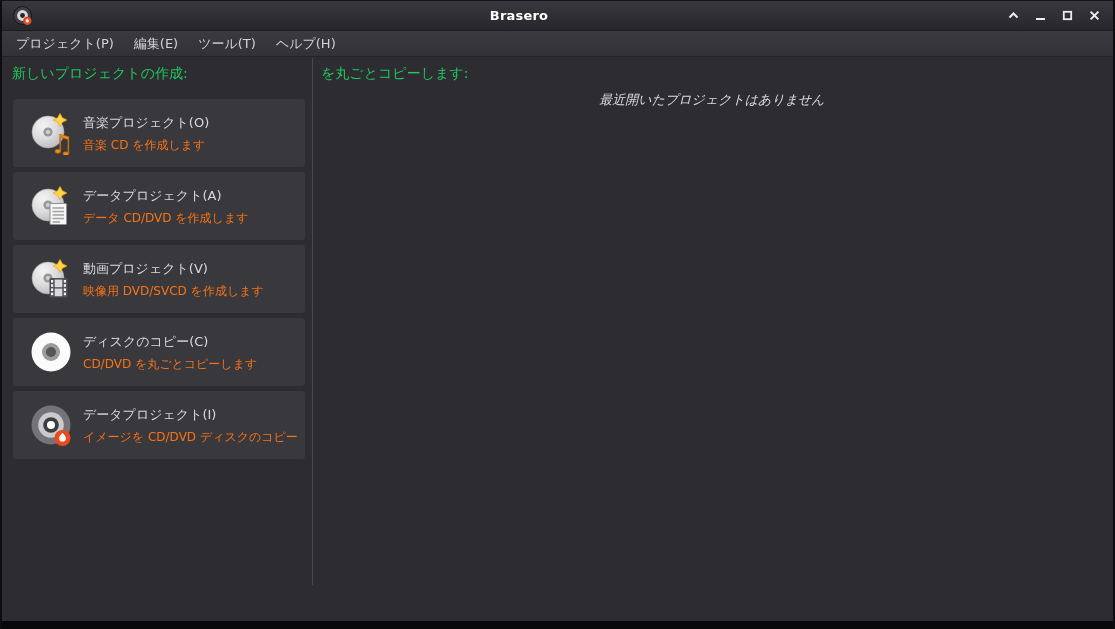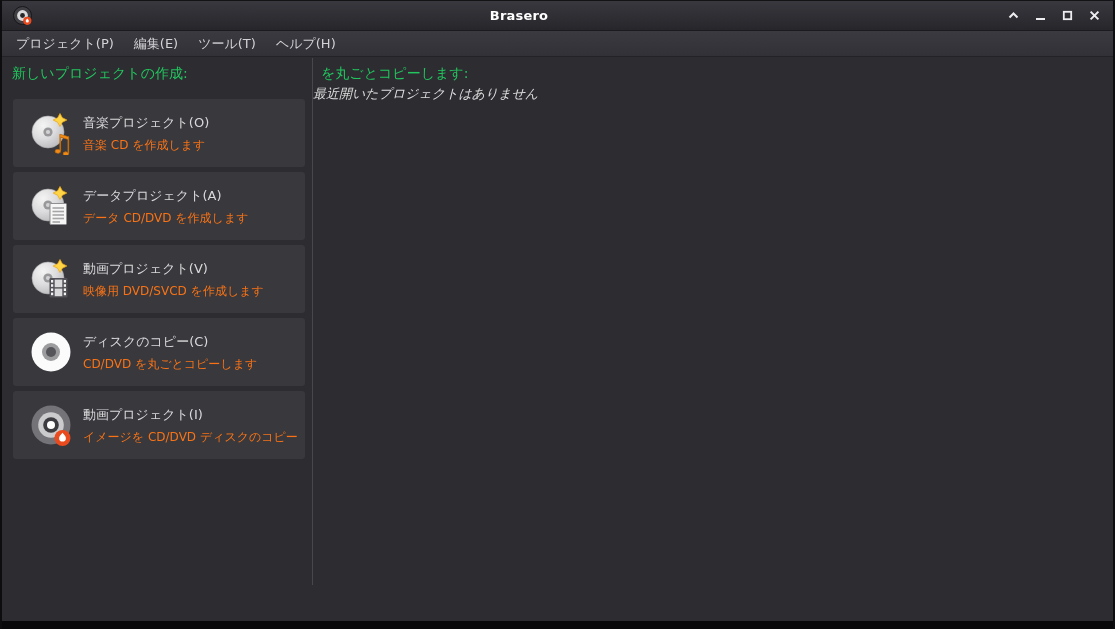--- a/index.html
+++ b/index.html
@@ -35,21 +35,21 @@
   .project-btn {
     width:292px; height:68px; margin:0 0 5px 9px;
     background:#38383d; border-radius:3px;
     display:flex; align-items:center; cursor:pointer;
   }
   .project-icon { width:44px; height:44px; margin-left:16px; flex:0 0 auto; }
   .project-text { margin-left:10px; display:flex; flex-direction:column; }
   .project-title { font-size:13px; color:#dadadc; line-height:18px; }
   .project-sub { font-size:12px; color:#f97316; margin-top:6px; line-height:14px; }
   .right-panel { position:absolute; left:309px; right:0; top:0; bottom:0; }
-  .empty-message { margin-top:2px; font-style:italic; font-size:13px; color:#dededf; }
+  .empty-message { margin-top:8px; text-align:center; font-style:italic; font-size:13px; color:#dededf; }
   .bottom-strip { position:absolute; left:0; right:0; bottom:0; height:8px; background:#09090b; }
 </style>
 </head>
 <body>
 
 <svg width="0" height="0" style="position:absolute">
   <defs>
     <radialGradient id="discGrad" cx="35%" cy="30%" r="75%">
       <stop offset="0%" stop-color="#f4f4f4"></stop>
       <stop offset="55%" stop-color="#dcdcde"></stop>
@@ -195,21 +195,21 @@
             <svg width="44" height="44" viewBox="0 0 44 44">
               <circle cx="22" cy="22" r="19.5" fill="#747478"></circle>
               <circle cx="22" cy="22" r="12.8" fill="#cbcbcd"></circle>
               <circle cx="22" cy="22" r="7.8" fill="#3b3b40"></circle>
               <circle cx="22" cy="22" r="4" fill="#ffffff"></circle>
               <circle cx="33.5" cy="35" r="8" fill="#e94a1e"></circle>
               <path d="M33.5 29.8 c1.7 2 3.4 3.3 3.4 5.4 a3.4 3.4 0 1 1 -6.8 0 c0 -2.1 1.7 -3.4 3.4 -5.4 z" fill="#ffffff"></path>
             </svg>
           </span>
           <span class="project-text">
-            <span class="project-title">動画プロジェクト(I)</span>
+            <span class="project-title">データプロジェクト(I)</span>
             <span class="project-sub">イメージを CD/DVD ディスクのコピー</span>
           </span>
         </div>
 
       </div>
     </div>
 
     <div class="pane-separator"></div>
 
     <div class="right-panel">

